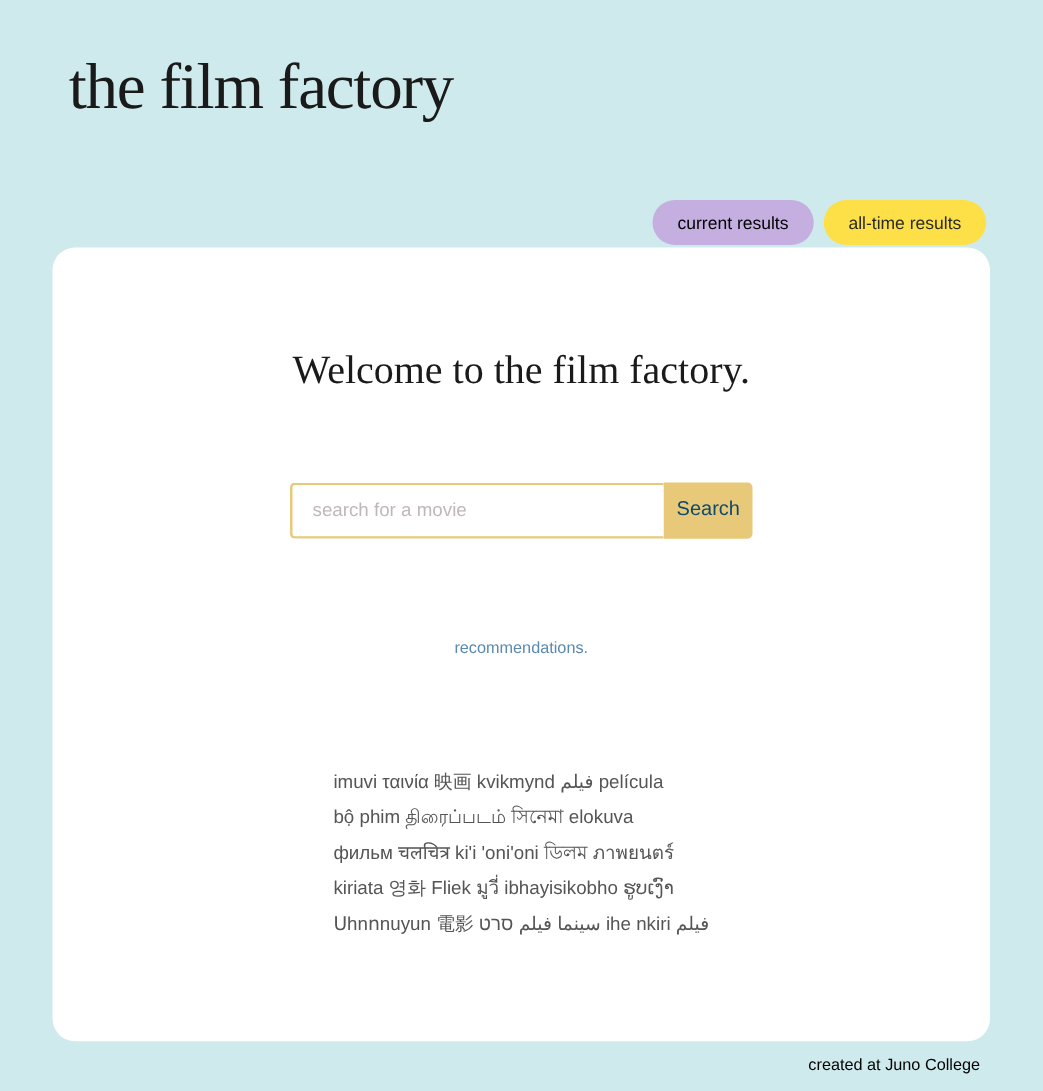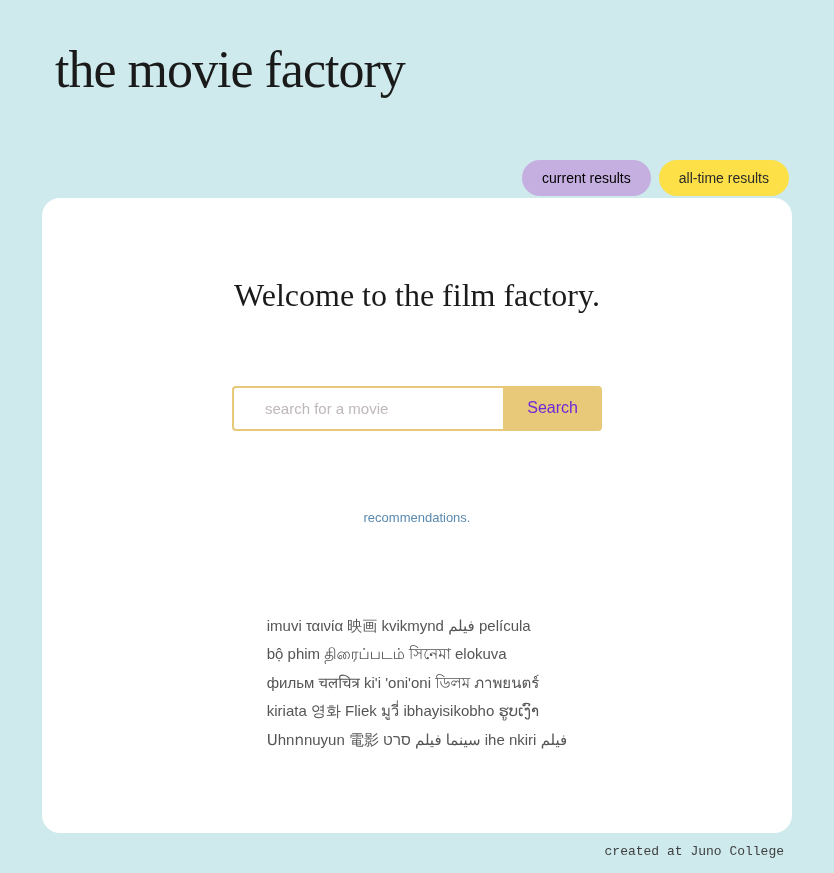--- a/index.html
+++ b/index.html
@@ -81,42 +81,42 @@
     }
 
     .search-form {
       display: flex;
       width: 370px;
       margin-bottom: 14px;
     }
 
     .search-input {
       flex: 1;
-      padding: 12px 31px;
+      padding: 12px 16px;
       border: 2px solid #e8c97a;
       border-right: none;
       border-radius: 4px 0 0 4px;
       font-size: 15px;
       color: #15803d;
       font-family: Arial, sans-serif;
       outline: none;
       background: #fff;
     }
 
     .search-input::placeholder {
       color: #c0b8b8;
     }
 
     .search-button {
-      padding: 12px 24px;
+      padding: 12px 10px;
       background-color: #e8c97a;
       border: none;
       border-radius: 0 4px 4px 0;
       font-size: 16px;
-      color: #6d28d9;
+      color: #0c4a6e;
       cursor: pointer;
       font-family: Arial, sans-serif;
       font-weight: normal;
     }
 
     .search-hint {
       font-size: 13px;
       color: #5a8ab0;
       text-align: center;
       line-height: 1.5;
@@ -132,28 +132,28 @@
       line-height: 1.9;
       max-width: 340px;
       font-family: Arial, sans-serif;
     }
 
     .footer-credit {
       position: absolute;
       bottom: 14px;
       right: 50px;
       font-size: 13px;
-      color: #404040;
-      font-family: Liberation Mono, monospace;
+      color: #000000;
+      font-family: Liberation Sans, sans-serif;
     }
   </style>
 </head>
 <body>
 
-<h1 class="app-title">the movie factory</h1>
+<h1 class="app-title">the film factory</h1>
 
 <div class="tab-bar">
   <button class="tab-btn tab-current">current results</button>
   <button class="tab-btn tab-alltime">all-time results</button>
 </div>
 
 <div class="main-card">
 
   <h2 class="welcome-heading">Welcome to the film factory.</h2>
 

